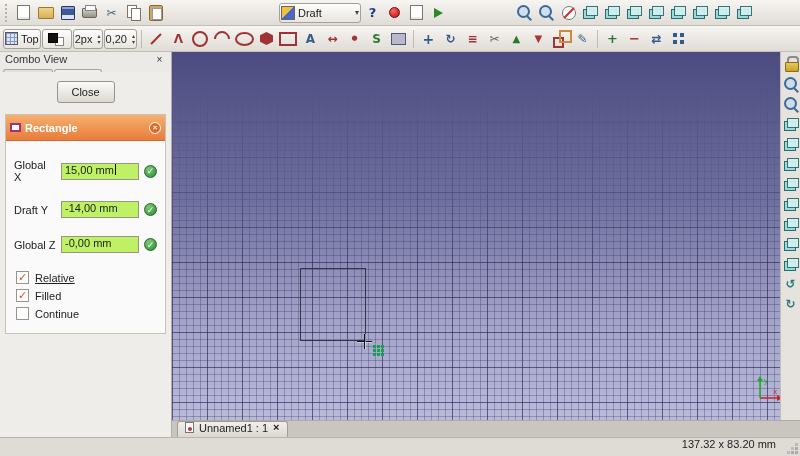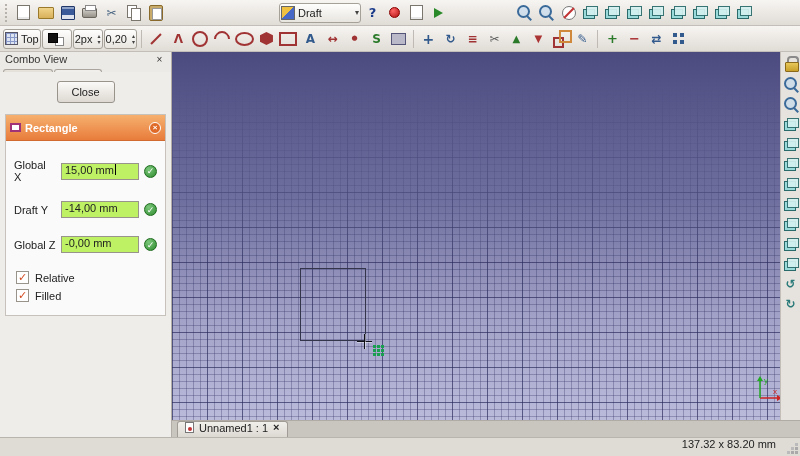--- a/index.html
+++ b/index.html
@@ -340,25 +340,29 @@
               <span class="flabel">Global Z</span>
               <div class="finput">
                 <span>-0,00 mm</span>
               </div>
               <span class="fcheck">✓</span>
             </div>
           </div>
         <div>
             <div class="crow">
               <span class="cbox">✓</span>
-              <span style="">Relative</span>
+              <span style="text-decoration: underline;">Relative</span>
             </div>
             <div class="crow">
               <span class="cbox">✓</span>
               <span>Filled</span>
+            </div>
+            <div class="crow">
+              <span class="cbox"></span>
+              <span>Continue</span>
             </div>
           </div>
       </div>
     </div>
   </div>
 
   <div id="viewport">
     <div id="grid"></div>
     <div id="draw-rect"></div>
     <div id="crosshair"></div>

